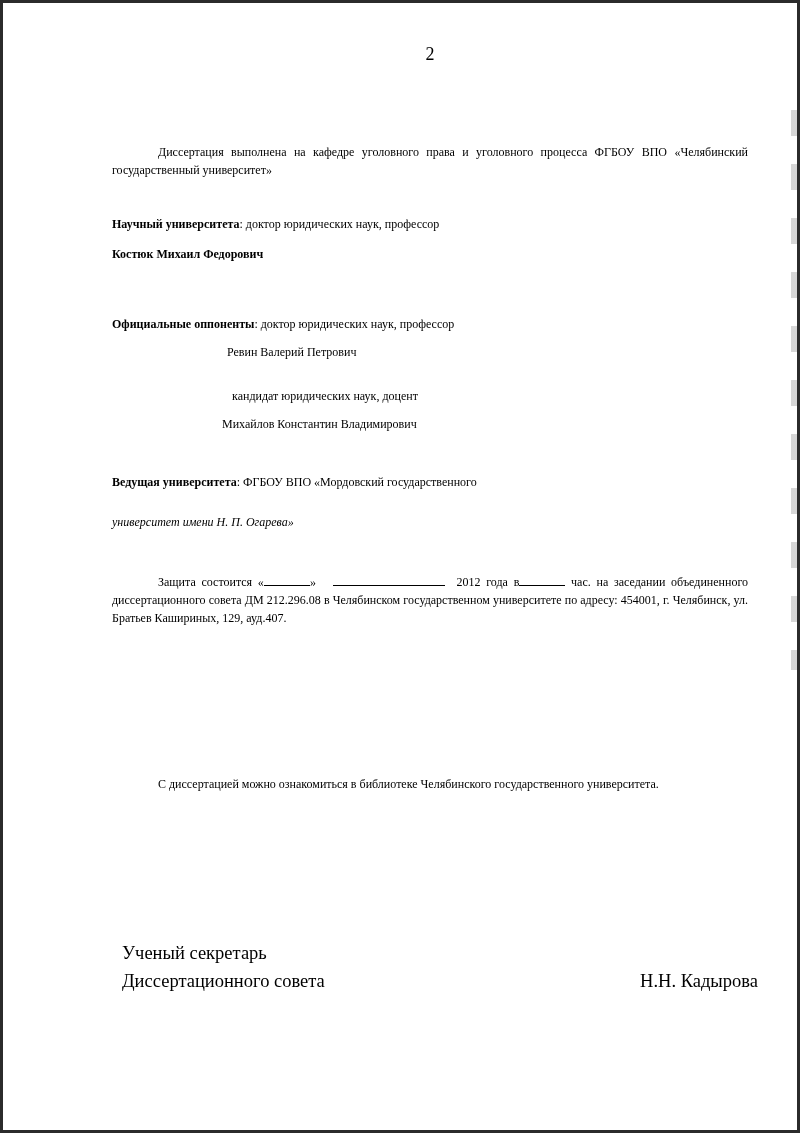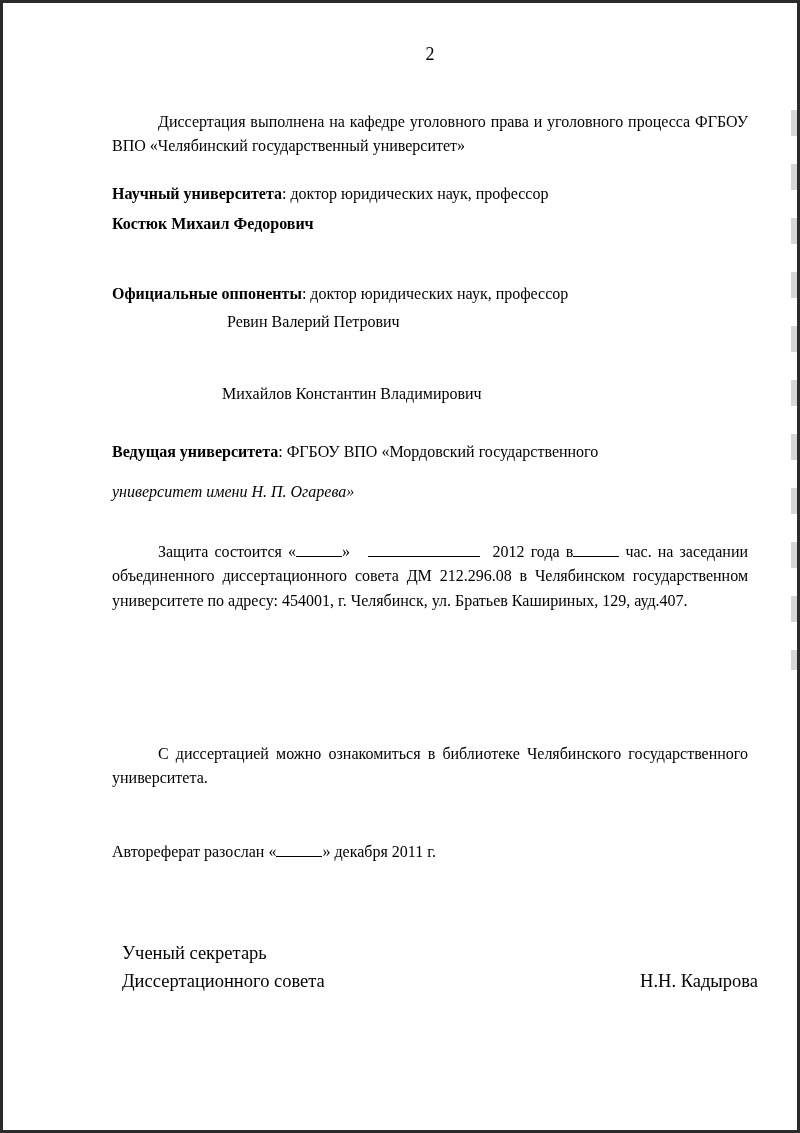--- a/index.html
+++ b/index.html
@@ -72,22 +72,23 @@
     position: absolute;
     top: 44px;
     left: 0;
     width: 636px;
     text-align: center;
     font-size: 18px;
   }
   .block {
     position: absolute;
     width: 636px;
-    font-size: 16px;
+    font-size: 12px;
     line-height: 1.52;
+    margin-top: 33px;
   }
   .justify {
     text-align: justify;
     text-align-last: left;
   }
   .indent {
     text-indent: 46px;
   }
   .center {
     text-align: left;
@@ -137,36 +138,34 @@
     <div class="block" style="top:182px;">
       <span class="b">Научный университета</span><span>: доктор юридических наук, профессор</span>
     </div>
     <div class="block center b" style="top:212px;">Костюк Михаил Федорович</div>
 
     <div class="block" style="top:282px;">
       <span class="b">Официальные оппоненты</span><span>:  доктор юридических наук, профессор</span>
     </div>
     <div class="block" style="top:310px; padding-left:115px; width:521px;">Ревин  Валерий Петрович</div>
 
+    <div class="block" style="top:354px; padding-left:120px; width:516px;">кандидат юридических наук, доцент</div>
     <div class="block" style="top:382px; padding-left:110px; width:526px;">Михайлов Константин Владимирович</div>
 
     <div class="block" style="top:440px;">
       <span class="b">Ведущая университета</span><span>: ФГБОУ ВПО «Мордовский государственного</span>
     </div>
     <div class="block center" style="top:480px;font-style:italic;">университет имени Н. П. Огарева»</div>
 
     <div class="block p-defence indent" style="top:540px;">
       <span>Защита  состоится  «</span><span class="u-blank w46"></span><span>»</span>&nbsp;&nbsp;&nbsp;<span class="u-blank w100"></span>&nbsp;&nbsp;<span>2012   года  в</span><span class="u-blank w46"></span>&nbsp;<span>час.  на  заседании  объединенного  диссертационного  совета  ДМ  212.296.08  в Челябинском государственном университете по адресу: 454001, г. Челябинск, ул. Братьев Кашириных, 129, ауд.407.</span>
     </div>
 
     <div class="block justify indent" style="top:742px;">С  диссертацией  можно  ознакомиться  в  библиотеке  Челябинского государственного университета.</div>
 
-    <div class="block" style="top:840px;">
-      <span>Автореферат разослан «</span><span class="u-blank w46"></span><span>»  декабря  2011 г.</span>
-    </div>
 
     <div class="sec-row" style="top:940px;">
       <div>Ученый секретарь</div>
       <div>Диссертационного совета</div>
       <div class="sec-right" style="top:28px;">Н.Н. Кадырова</div>
     </div>
 
   </div>
 </div>
 

